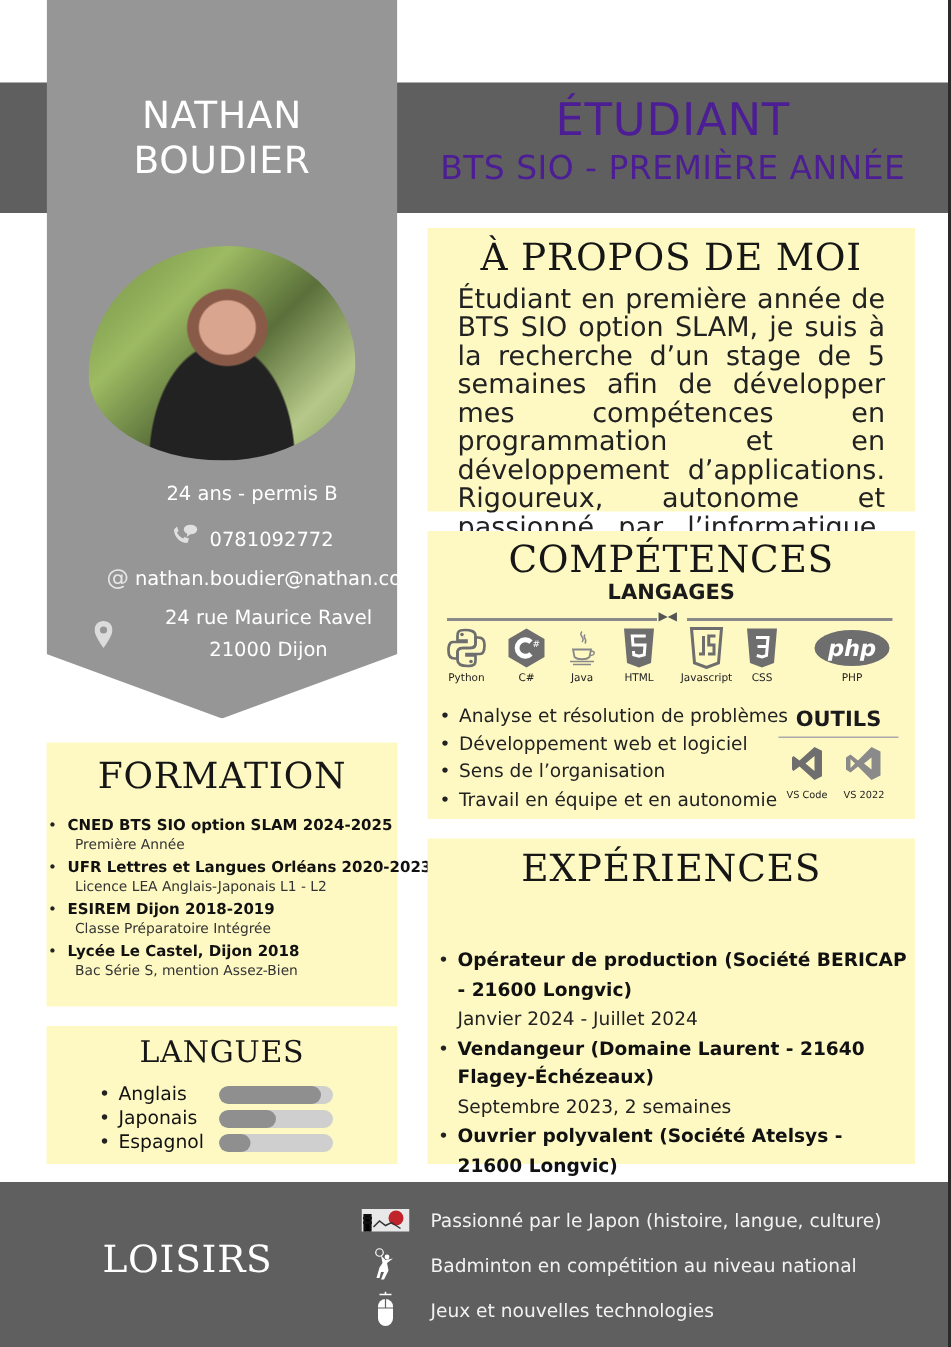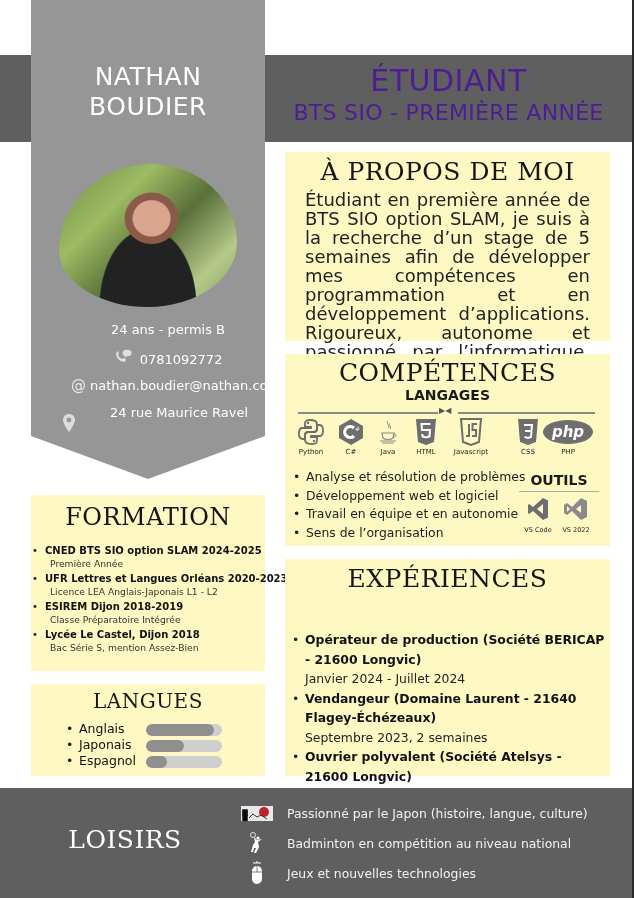--- a/index.html
+++ b/index.html
@@ -84,20 +84,21 @@
   <span class="contact-icon" style="font-size:15px;">@</span><span>nathan.boudier@nathan.com</span>
 </div>
 <div class="contact" style="top:402px; line-height:21px;">
   <span style="position:absolute; left:32px; top:12px;">
     <svg width="12" height="18" viewBox="0 0 12 18">
         <path d="M6 0 C2.5 0 0 2.6 0 6 C0 10 6 18 6 18 C6 18 12 10 12 6 C12 2.6 9.5 0 6 0 Z" fill="#dcdcdc"></path>
         <circle cx="6" cy="6" r="2.4" fill="#969696"></circle>
       </svg>
   </span>
   <div style="padding-left:22px;">24 rue Maurice Ravel</div>
+  <div style="padding-left:22px;">21000 Dijon</div>
 </div>
 
 <div class="title-block">
   <div class="title-main">ÉTUDIANT</div>
   <div class="title-sub">BTS SIO - PREMIÈRE ANNÉE</div>
 </div>
 
 <div class="box about" style="left:285px; top:152px; width:325px; height:189px;">
   <h2 style="font-size:25px; margin-top:5px; margin-bottom:4px;">À PROPOS DE MOI</h2>
   <p>Étudiant en première année de BTS SIO option SLAM, je suis à la recherche d’un stage de 5 semaines afin de développer mes compétences en programmation et en développement d’applications. Rigoureux, autonome et passionné par l’informatique, je sais travailler en équipe et m’adapter aux besoins d’un projet.</p>
@@ -146,41 +147,41 @@
     <span class="lbl">HTML</span>
   </div>
   <div class="lang-icon" style="left:154px; width:42px;">
     <svg class="glyph" width="24" height="28" viewBox="0 0 24 28">
         <path d="M2 1 L22 1 L20 24 L12 27 L4 24 Z" fill="none" stroke="#6e6e6e" stroke-width="2"></path>
         <path d="M10 6 L10 18 L7 18" fill="none" stroke="#6e6e6e" stroke-width="2"></path>
         <path d="M18 6 L13.5 6 L13.5 12 L17 12 L17 18 L13 18" fill="none" stroke="#6e6e6e" stroke-width="2"></path>
       </svg>
     <span class="lbl">Javascript</span>
   </div>
-  <div class="lang-icon" style="left:218px; width:28px;">
+  <div class="lang-icon" style="left:198px; width:28px;">
     <svg class="glyph" width="24" height="28" viewBox="0 0 24 28">
         <path d="M2 1 L22 1 L20 24 L12 27 L4 24 Z" fill="#6e6e6e"></path>
         <path d="M8 7 L16 7 L15.5 13 L9 13 M15.5 13 L15 19 L12 20 L8.5 19" fill="none" stroke="#fff" stroke-width="2"></path>
       </svg>
     <span class="lbl">CSS</span>
   </div>
   <div class="lang-icon" style="left:244px; width:56px;">
     <svg class="glyph" width="52" height="28" viewBox="0 0 52 28">
         <ellipse cx="26" cy="14" rx="25" ry="12" fill="#6e6e6e"></ellipse>
         <text x="26" y="19" text-anchor="middle" font-size="15" font-style="italic" font-weight="bold" fill="#ffffff" font-family="DejaVu Sans, sans-serif">php</text>
       </svg>
     <span class="lbl">PHP</span>
   </div>
 </div>
 
 <ul class="bul skill-list">
   <li>Analyse et résolution de problèmes</li>
   <li>Développement web et logiciel</li>
+  <li>Sens de l’organisation</li>
   <li>Travail en équipe et en autonomie</li>
-  <li>Sens de l’organisation</li>
 </ul>
 
 <div class="outils-title">OUTILS</div>
 <div class="divider" style="left:519px; top:491px; width:80px; height:1px; background:#aaa;"></div>
 <div class="tool" style="left:522px; top:497px; width:32px;">
   <svg width="22" height="24" viewBox="0 0 22 24">
       <path d="M16 1 L21 3.5 L21 20.5 L16 23 L6 14 L2 17 L1 16 L1 8 L2 7 L6 10 Z M16 7 L10 12 L16 17 Z" fill="#6e6e6e"></path>
     </svg>
   <span class="lbl">VS Code</span>
 </div>

